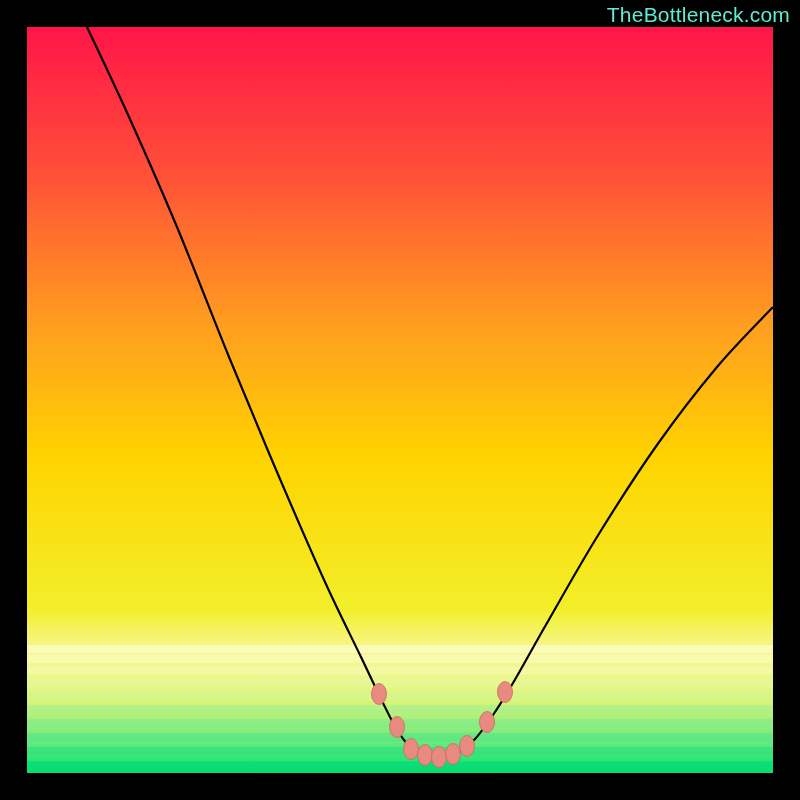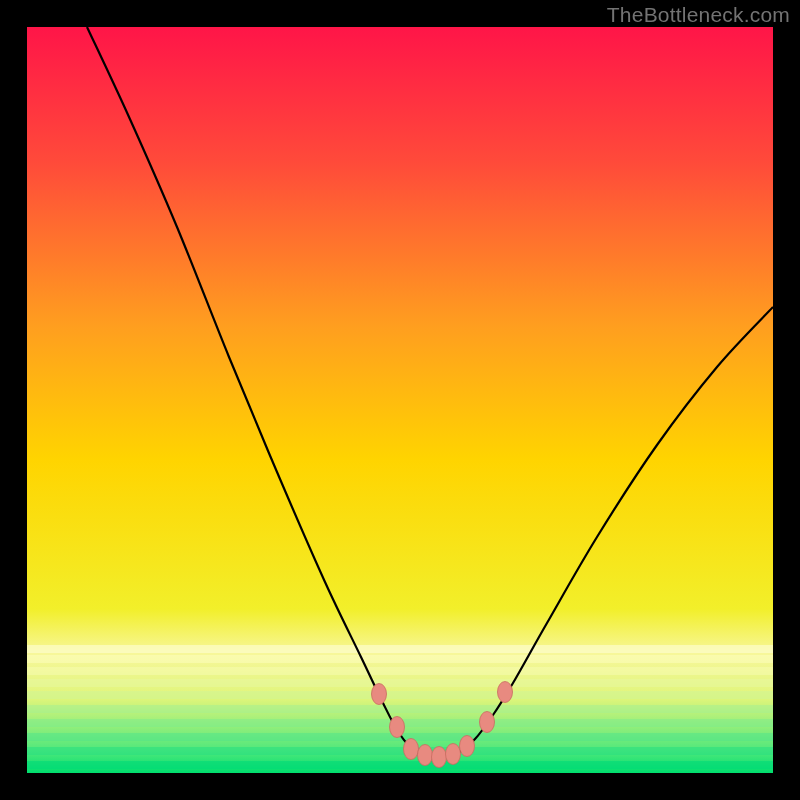--- a/index.html
+++ b/index.html
@@ -24,21 +24,21 @@
   .bottom-bands {
     position: absolute;
     left: 0; right: 0;
     height: 8px;
   }
 
   .attribution {
     position: absolute;
     top: 3px;
     right: 10px;
-    color: #737373;
+    color: #5eead4;
     font-size: 21px;
     font-weight: 500;
     letter-spacing: 0.2px;
   }
 
   svg.curve {
     position: absolute;
     inset: 0;
     width: 100%;
     height: 100%;

